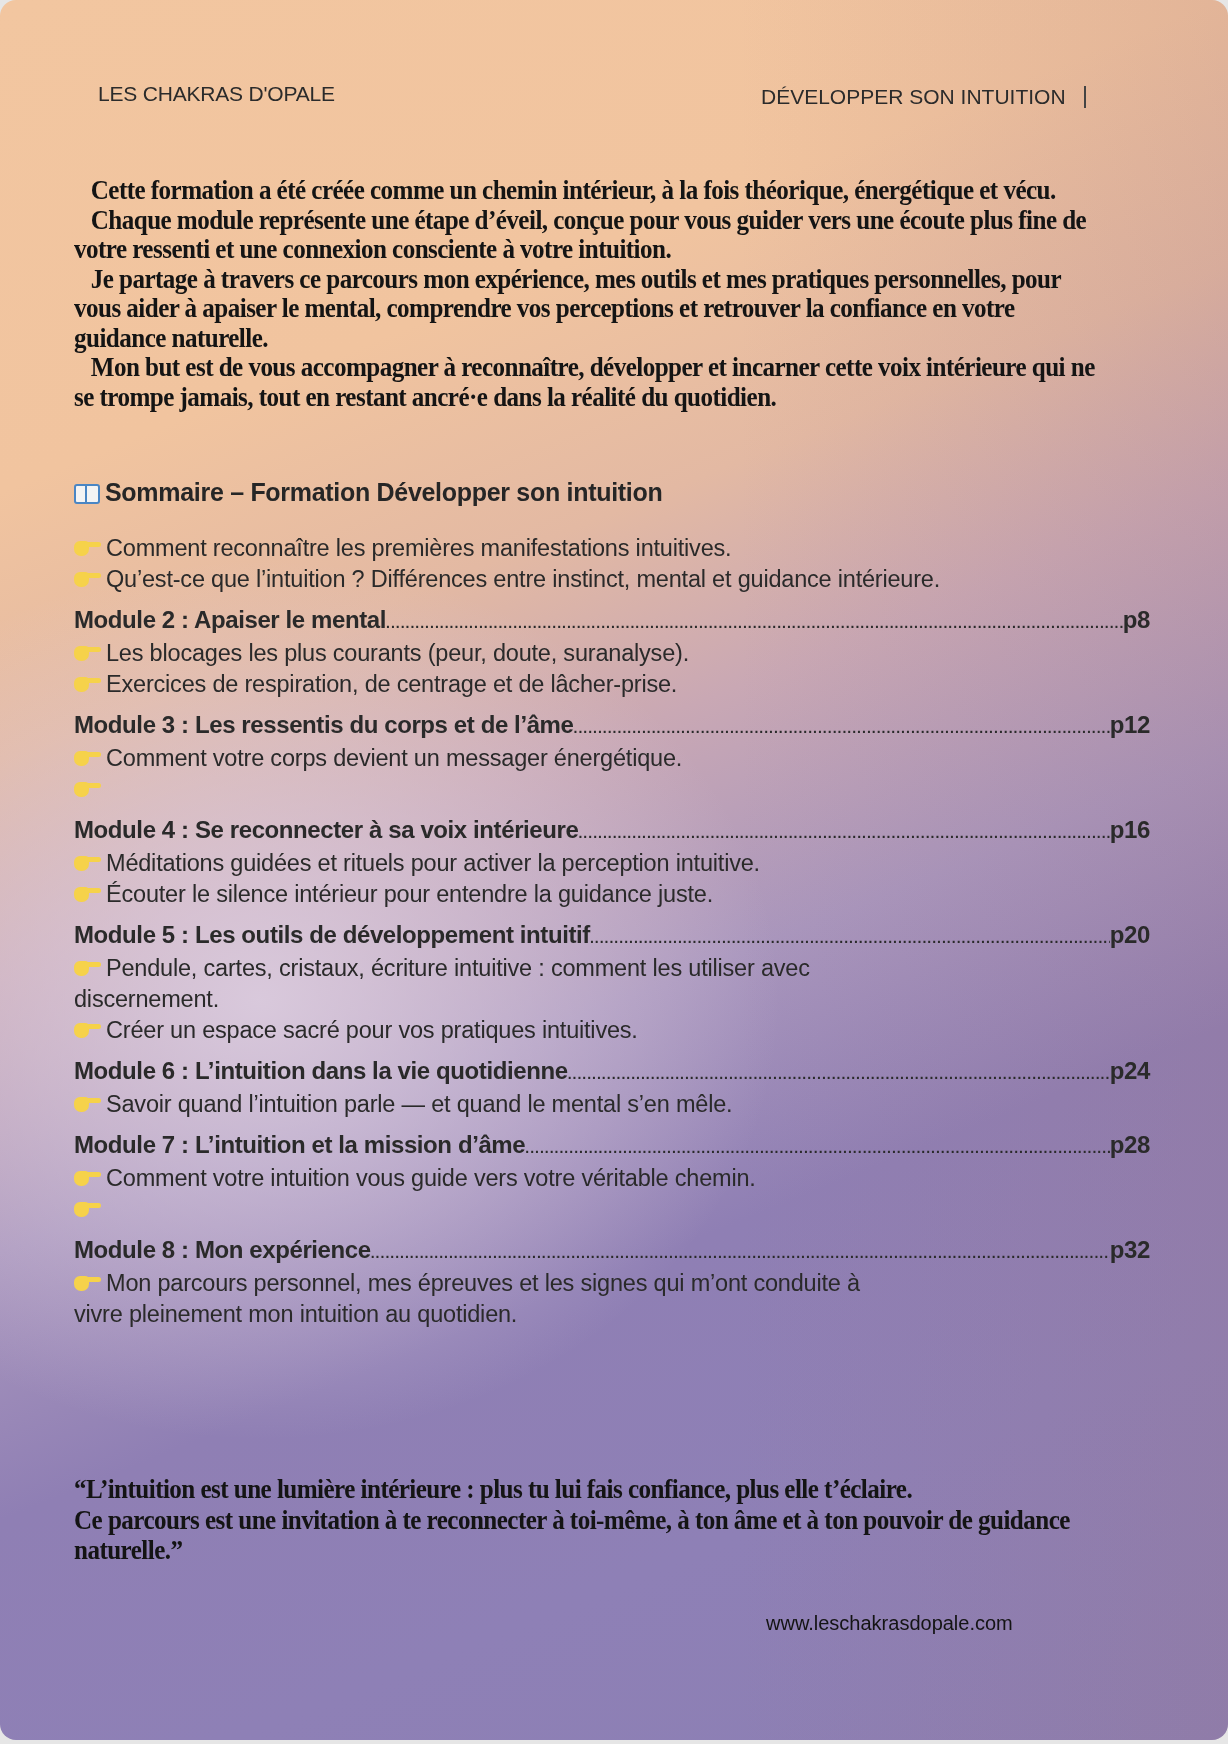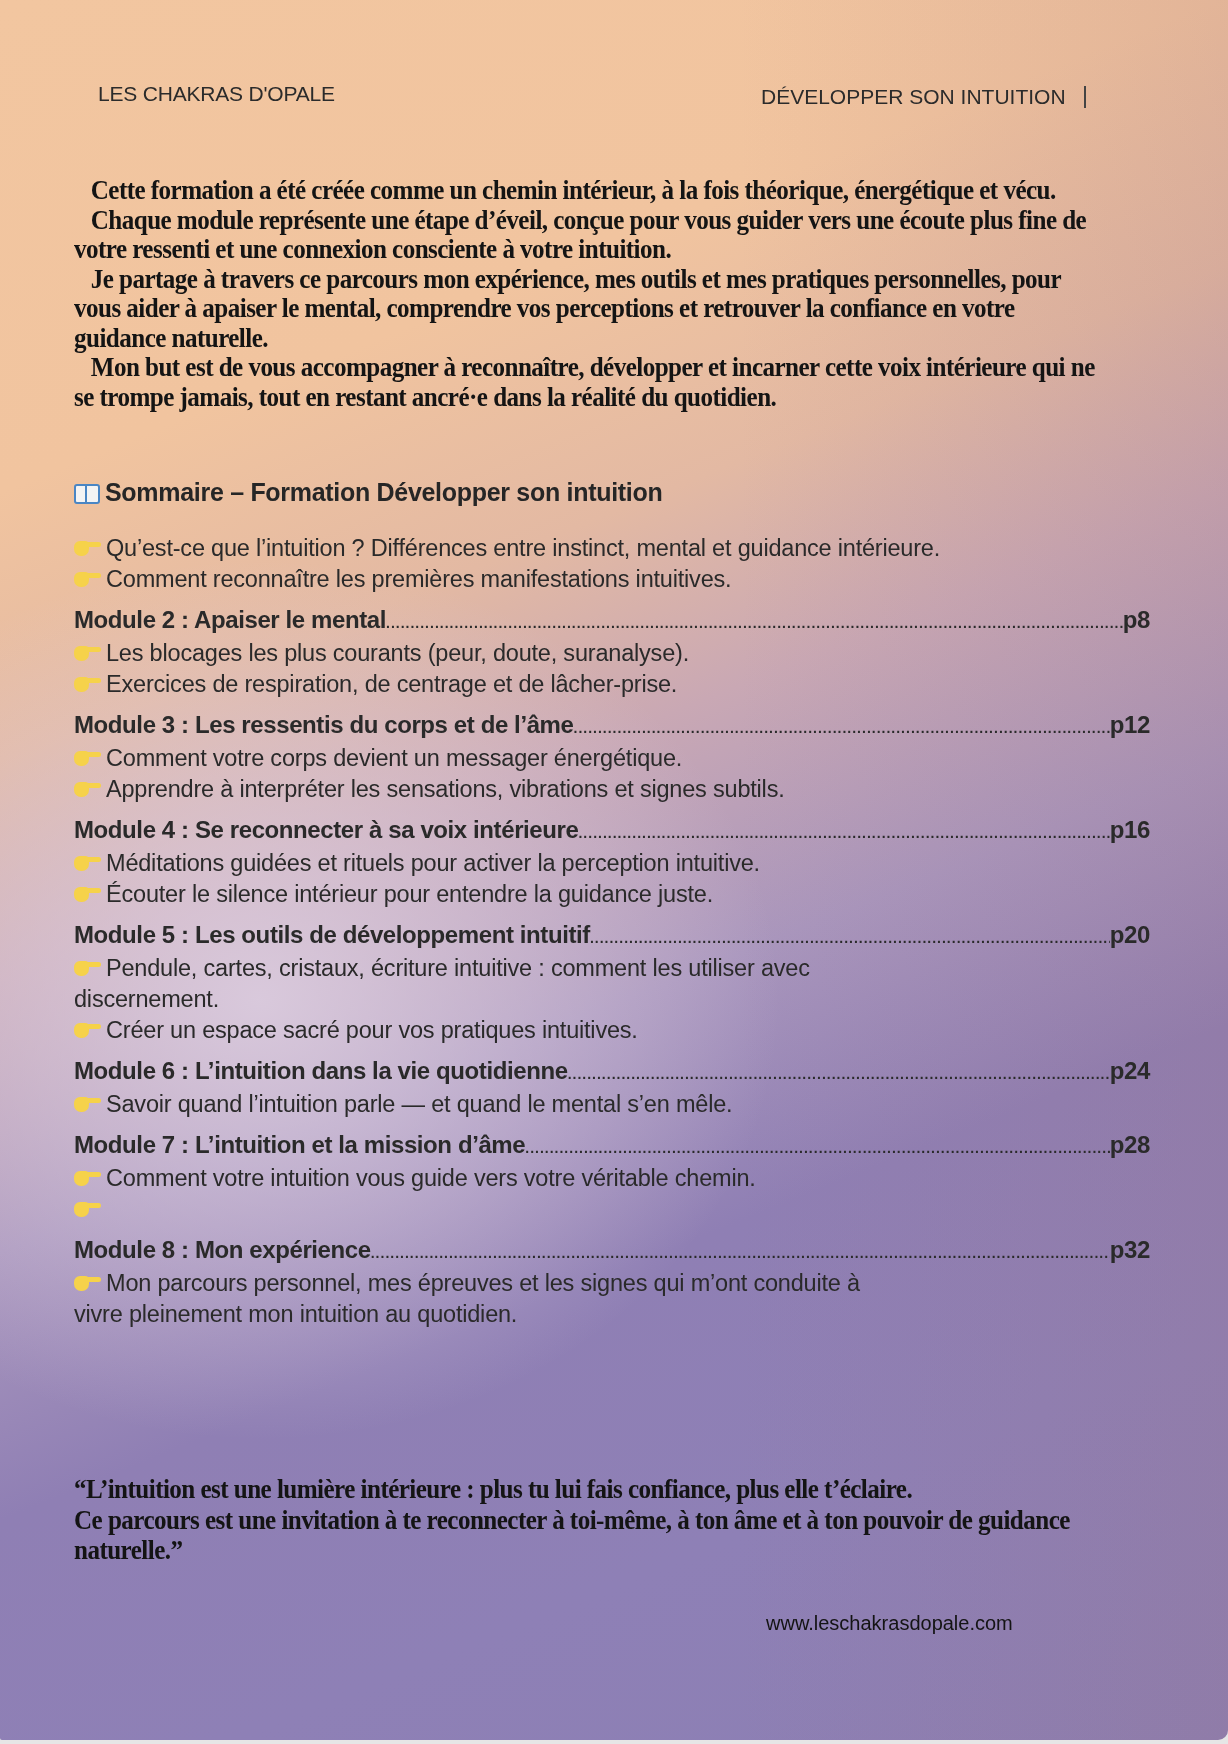--- a/index.html
+++ b/index.html
@@ -13,20 +13,21 @@
       position: absolute;
       left: 0; top: 0;
       width: 1228px;
       height: 1740px;
       border-bottom-right-radius: 10px;
       border-bottom-left-radius: 2px;
       overflow: hidden;
       background:
         radial-gradient(ellipse 520px 440px at 260px 1000px, rgba(222,208,226,0.85) 0%, rgba(222,208,226,0) 100%),
         linear-gradient(158deg, #f2c6a0 0%, #f1c49f 22%, #e3b9a3 34%, #c9a8b4 44%, #a996bd 56%, #8f7fb4 68%, #8e80b6 82%, #8c7fb3 100%);
+      border-radius: 16px;
     }
     .page::before {
       content: "";
       position: absolute; inset: 0;
       background: linear-gradient(90deg, rgba(255,255,255,0) 60%, rgba(160,110,120,0.18) 100%);
       pointer-events: none;
     }
     .header-left {
       position: absolute; left: 98px; top: 82px;
       font-family: "Liberation Sans", sans-serif;
@@ -139,42 +140,42 @@
   </div>
 
   <div class="toc-title">
     <span class="book-icon"></span>
     <span>Sommaire – Formation Développer son intuition</span>
   </div>
 
   <div class="toc">
 
     <div class="module">
+      <p class="bullet"><span class="hand-icon"></span><span>Comment reconnaître les premières manifestations intuitives.</span></p>
       <p class="bullet"><span class="hand-icon"></span><span>Qu’est-ce que l’intuition ? Différences entre instinct, mental et guidance intérieure.</span></p>
-      <p class="bullet"><span class="hand-icon"></span><span>Comment reconnaître les premières manifestations intuitives.</span></p>
     </div>
 
     <div class="module">
       <div class="module-head">
         <span>Module 2 : Apaiser le mental</span>
         <span class="dots"></span>
         <span>p8</span>
       </div>
       <p class="bullet"><span class="hand-icon"></span><span>Les blocages les plus courants (peur, doute, suranalyse).</span></p>
       <p class="bullet"><span class="hand-icon"></span><span>Exercices de respiration, de centrage et de lâcher-prise.</span></p>
     </div>
 
     <div class="module">
       <div class="module-head">
         <span>Module 3 : Les ressentis du corps et de l’âme</span>
         <span class="dots"></span>
         <span>p12</span>
       </div>
       <p class="bullet"><span class="hand-icon"></span><span>Comment votre corps devient un messager énergétique.</span></p>
-      <p class="bullet"><span class="hand-icon"></span><span>Apprendre à interpréter les sensations, vibrations et signes subtils.</span></p>
+      <p class="bullet"><span class="hand-icon"></span></p>
     </div>
 
     <div class="module">
       <div class="module-head">
         <span>Module 4 : Se reconnecter à sa voix intérieure</span>
         <span class="dots"></span>
         <span>p16</span>
       </div>
       <p class="bullet"><span class="hand-icon"></span><span>Méditations guidées et rituels pour activer la perception intuitive.</span></p>
       <p class="bullet"><span class="hand-icon"></span><span>Écouter le silence intérieur pour entendre la guidance juste.</span></p>

